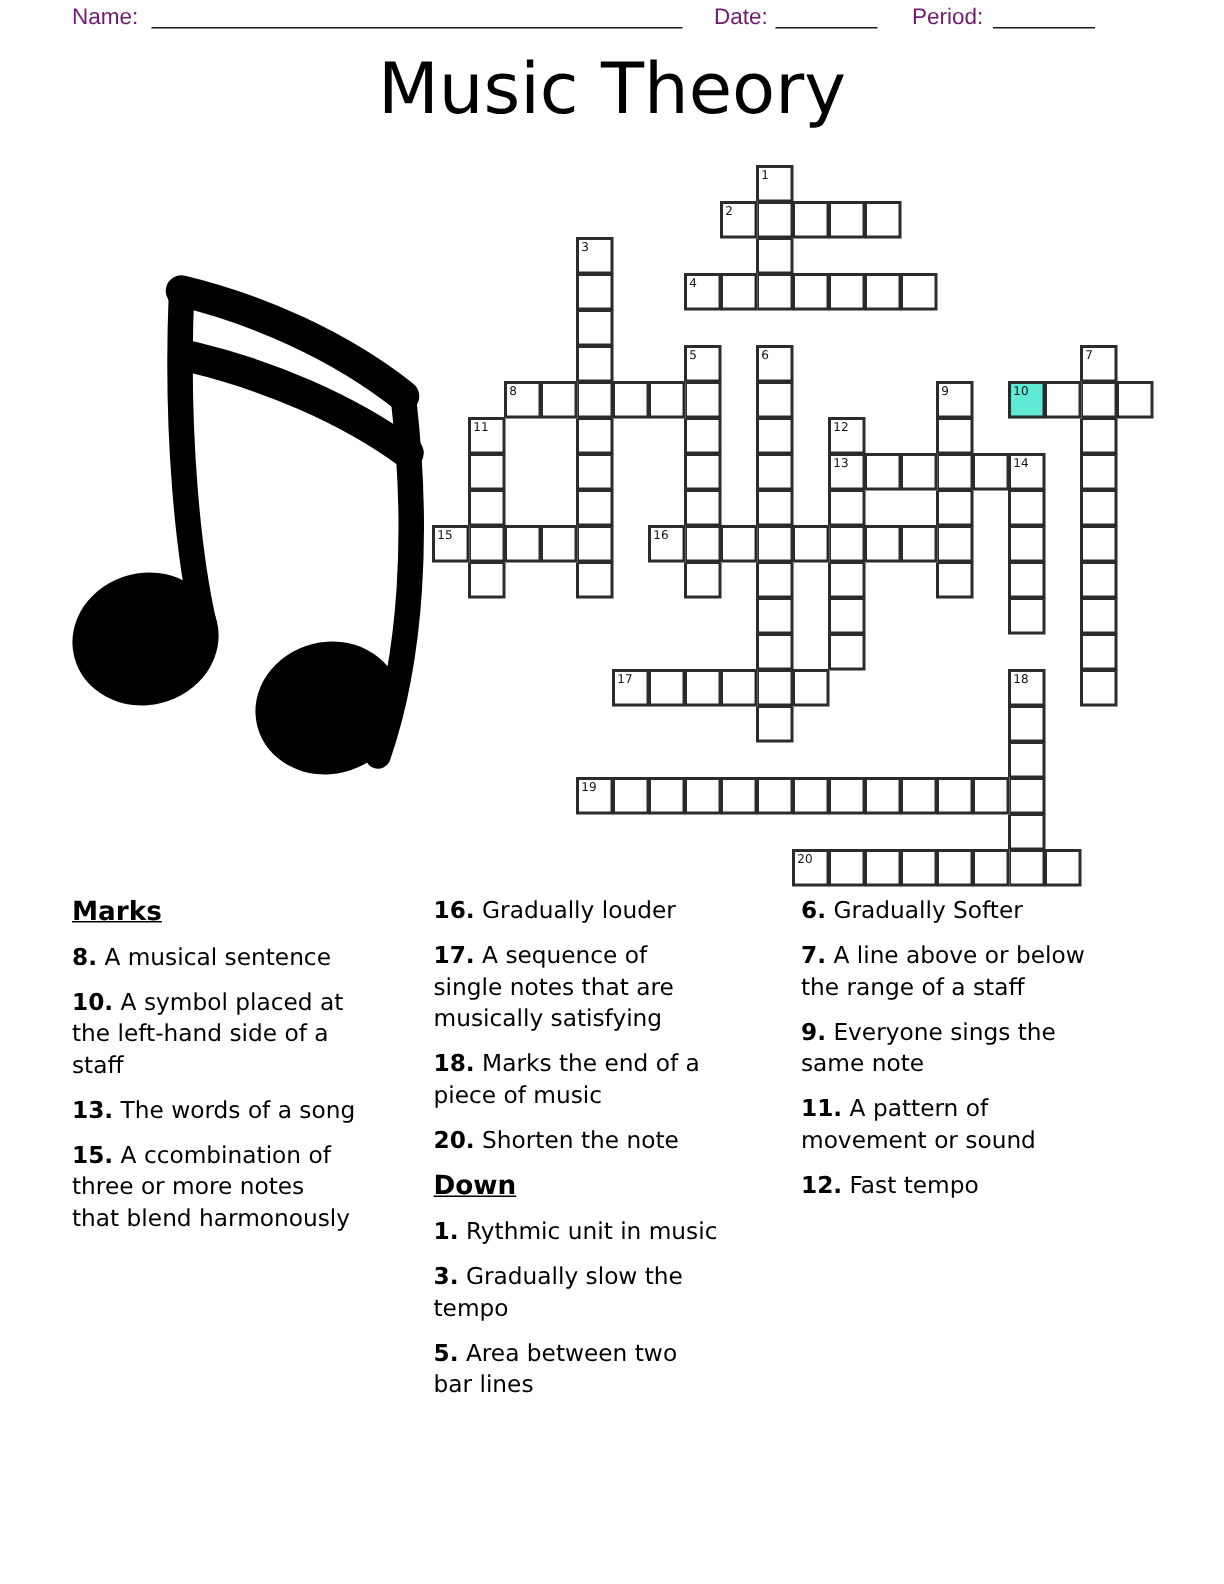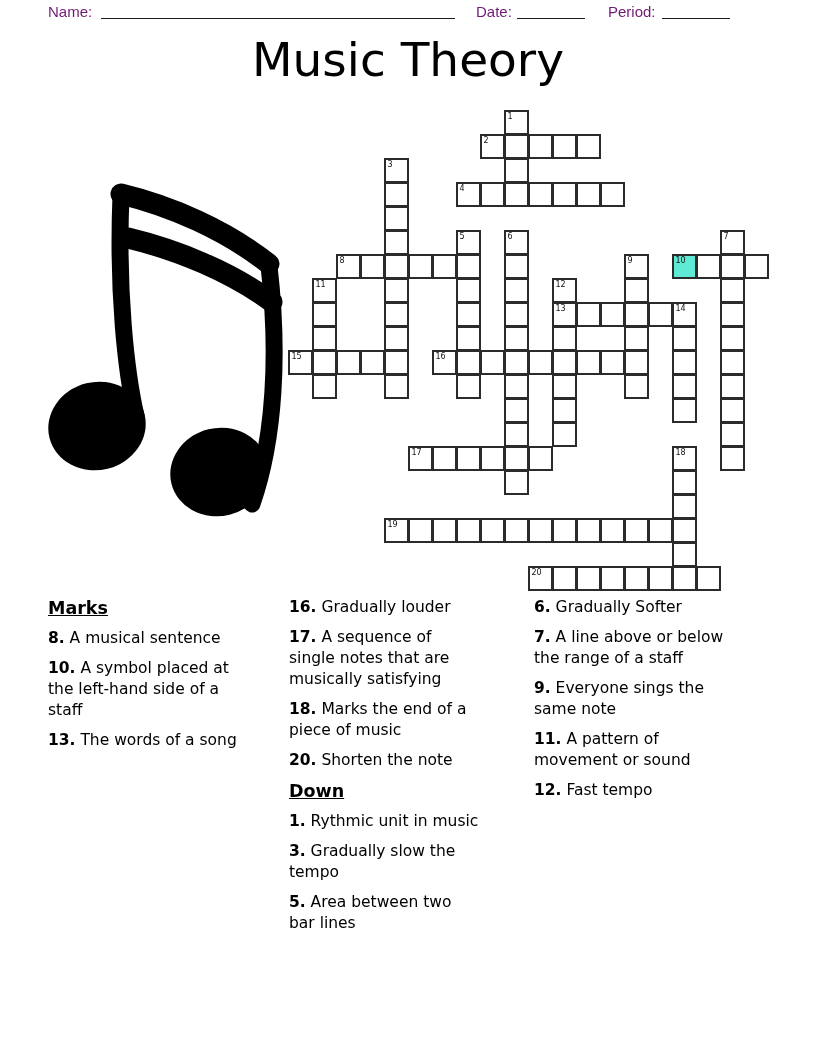--- a/index.html
+++ b/index.html
@@ -242,20 +242,21 @@
       <div class="cell" style="left: 648px; top: 566px; width: 25px; height: 25px; border-color: rgb(43, 43, 43); background: rgb(255, 255, 255);"></div>
       <div class="cell" style="left: 696px; top: 566px; width: 25px; height: 25px; border-color: rgb(43, 43, 43); background: rgb(255, 255, 255);"></div>
     </div>
 
   <div class="clue-col" id="clue-col-1">
     <div class="clue-heading">Marks</div>
     <div>
         <div class="clue"><b>8.</b> A musical sentence</div>
         <div class="clue"><b>10.</b> A symbol placed at the left-hand side of a staff</div>
         <div class="clue"><b>13.</b> The words of a song</div>
+        <div class="clue"><b>15.</b> A ccombination of three or more notes that blend harmonously</div>
       </div>
   </div>
 
   <div class="clue-col" id="clue-col-2">
     <div>
         <div class="clue"><b>16.</b> Gradually louder</div>
         <div class="clue"><b>17.</b> A sequence of single notes that are musically satisfying</div>
         <div class="clue"><b>18.</b> Marks the end of a piece of music</div>
         <div class="clue"><b>20.</b> Shorten the note</div>
       </div>

